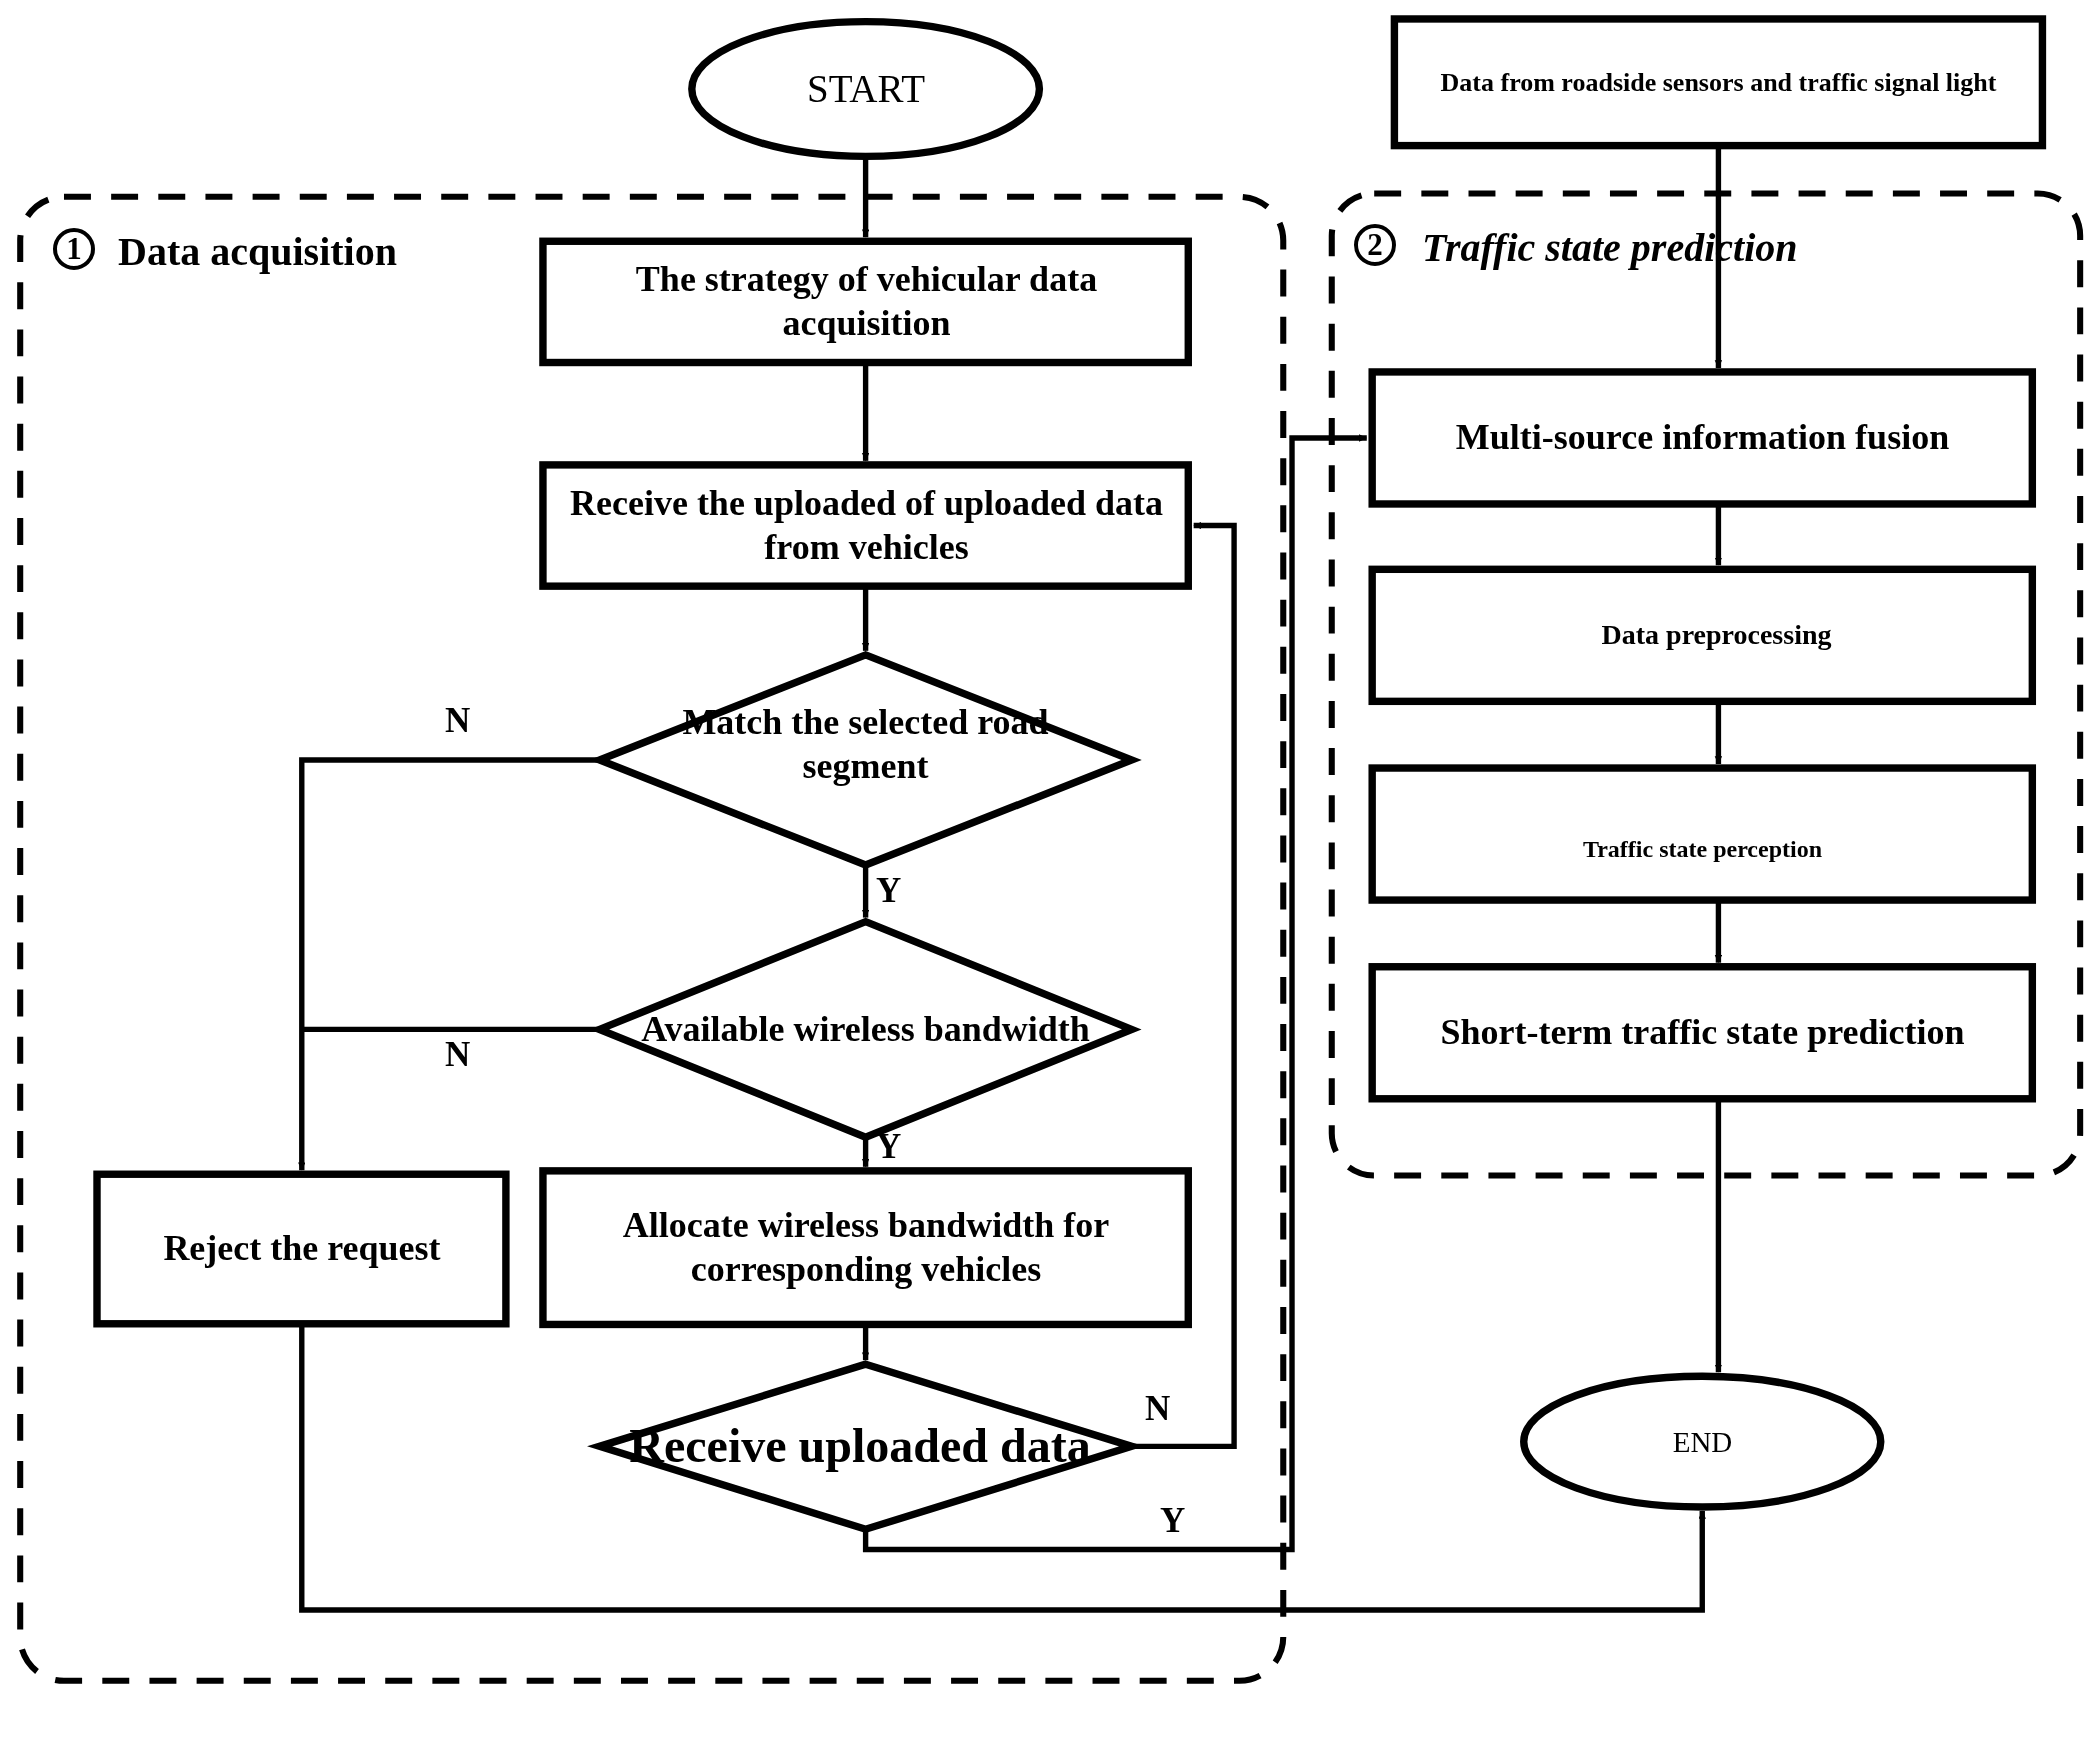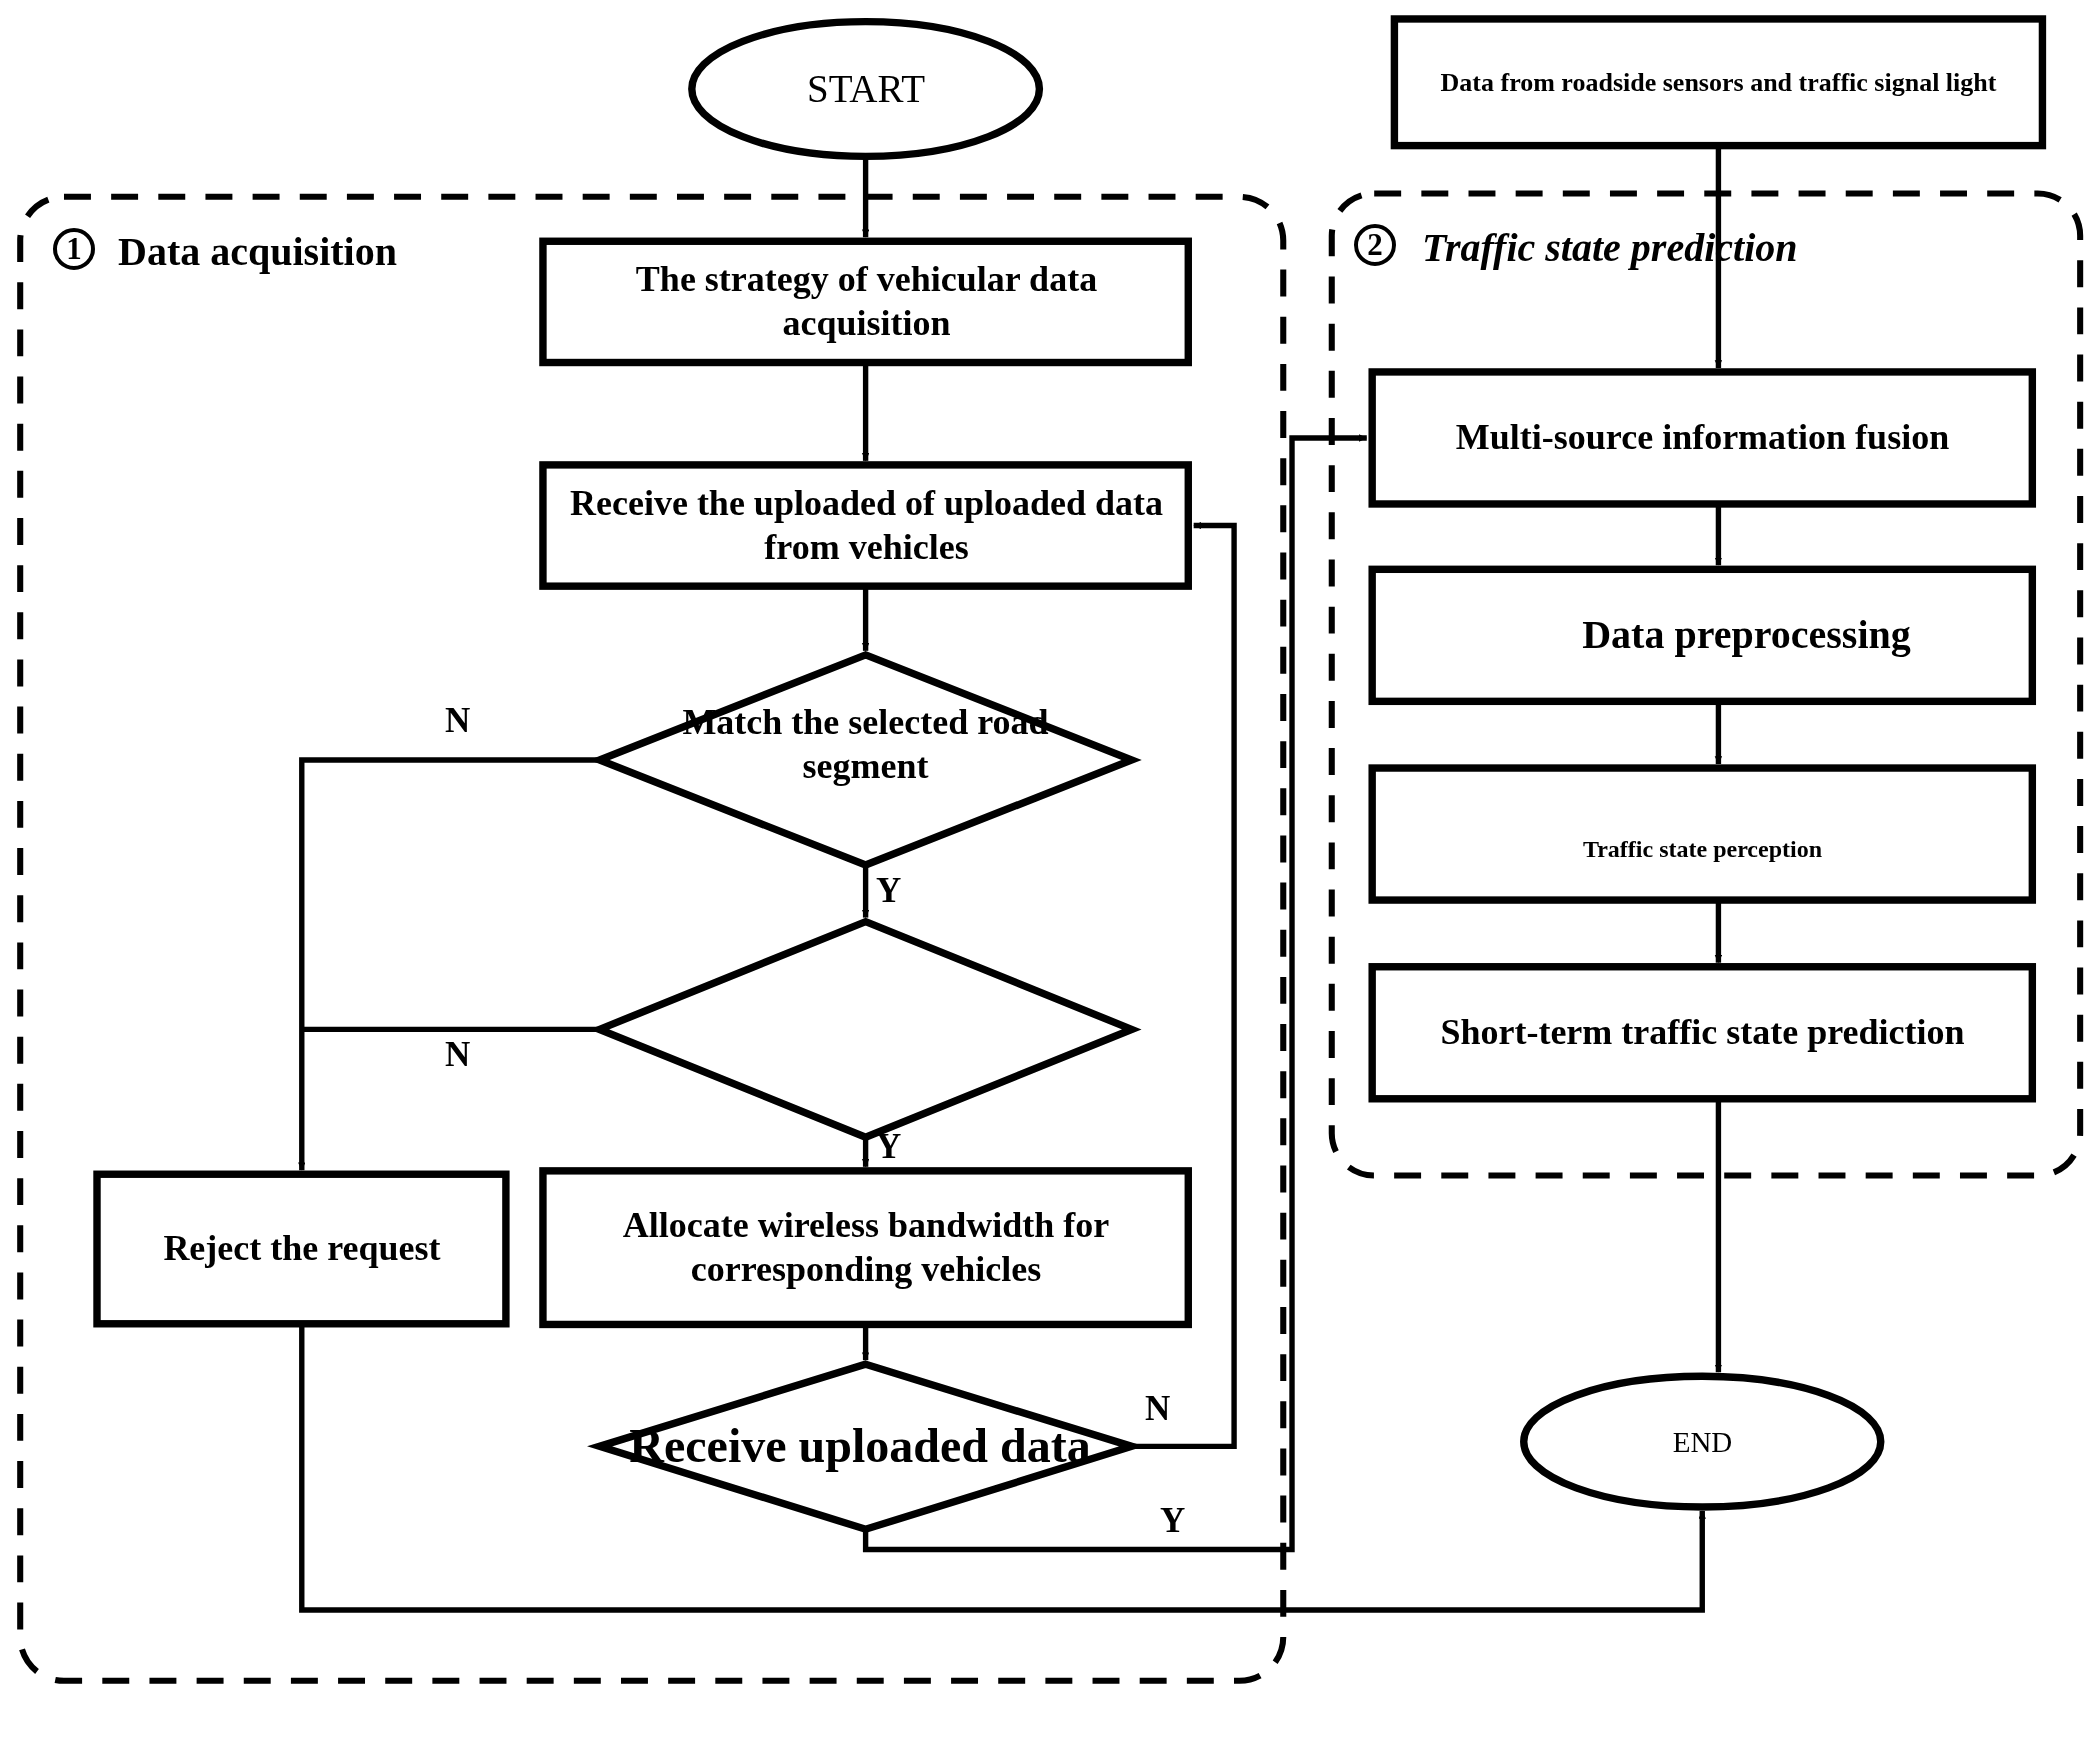--- a/index.html
+++ b/index.html
@@ -117,28 +117,29 @@
   <div class="node-label" style="left:557px;top:465px;width:619px;height:121px;font-size:36px;">Receive the uploaded of uploaded data from vehicles</div>
 
   <div class="node-label" style="left:104px;top:1174px;width:396px;height:150px;font-size:36px;">Reject the request</div>
 
   <div class="node-label" style="left:554px;top:1171px;width:624px;height:154px;font-size:36px;">Allocate wireless bandwidth for corresponding vehicles</div>
 
   <div class="node-label" style="left:1408px;top:19px;width:621px;height:127px;font-size:26px;">Data from roadside sensors and traffic signal light</div>
 
   <div class="node-label" style="left:1386px;top:372px;width:633px;height:132px;font-size:36px;">Multi-source information fusion</div>
 
-  <div class="node-label" style="left:1430px;top:569px;width:633px;height:132px;font-size:40px;">Data preprocessing</div>
+  <div class="node-label" style="left:1400px;top:569px;width:633px;height:132px;font-size:28px;">Data preprocessing</div>
 
   <div class="node-label" style="left:1386px;top:784px;width:633px;height:132px;font-size:24px;">Traffic state perception</div>
 
   <div class="node-label" style="left:1386px;top:967px;width:633px;height:132px;font-size:36px;">Short-term traffic state prediction</div>
 
   <div class="node-label" style="left:633px;top:684px;width:465px;height:121px;font-size:36px;">Match the selected road segment</div>
 
+  <div class="node-label" style="left:633px;top:969px;width:465px;height:121px;font-size:36px;">Available wireless bandwidth</div>
 
   <div class="node-label" style="left:621px;top:1415px;width:478px;height:63px;font-size:48px;font-family:Liberation Serif, serif;">Receive uploaded data</div>
 
   <div class="edge-label" style="left:445px;top:701px;">N</div>
   <div class="edge-label" style="left:876px;top:871px;">Y</div>
   <div class="edge-label" style="left:445px;top:1035px;">N</div>
   <div class="edge-label" style="left:876px;top:1127px;">Y</div>
   <div class="edge-label" style="left:1145px;top:1389px;">N</div>
   <div class="edge-label" style="left:1160px;top:1501px;">Y</div>
 

